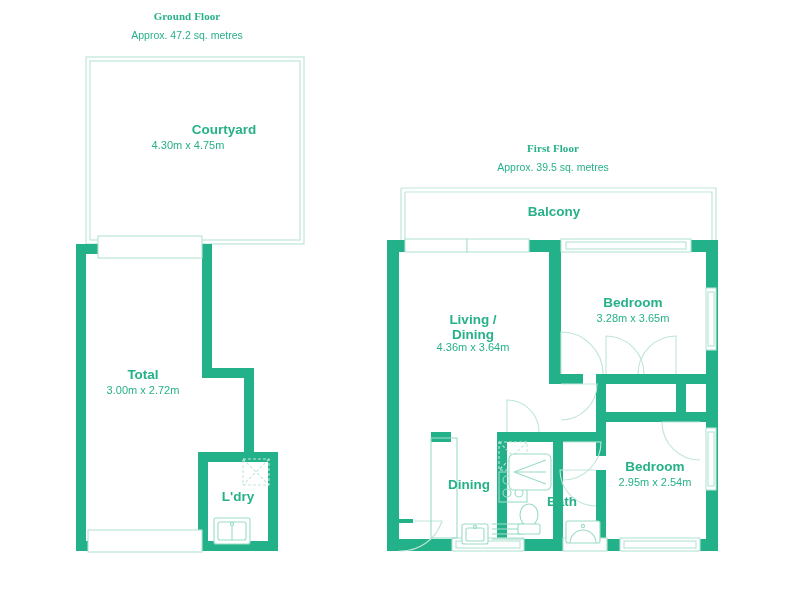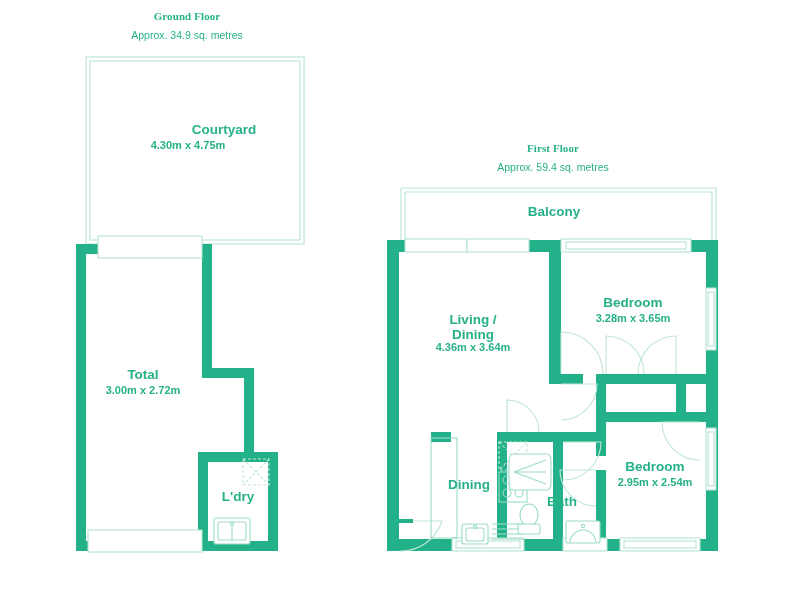--- a/index.html
+++ b/index.html
@@ -12,21 +12,21 @@
     position:relative;
   }
   #plan-root{position:absolute;inset:0;}
   svg.plan{position:absolute;left:0;top:0;width:800px;height:600px;display:block;}
 
   
   .txt{position:absolute;color:#27b189;text-align:center;white-space:pre;line-height:1.12;}
   .floor-title{font-size:11px;font-weight:bold;letter-spacing:0.1px;font-family:Liberation Serif, serif;}
   .floor-sub{font-size:10.5px;font-weight:normal;}
   .room-name{font-size:13.5px;font-weight:bold;}
-  .room-dim{font-size:11px;font-weight:bold;}
+  .room-dim{font-size:11px;font-weight:normal;}
   .footer-note{font-size:13px;font-weight:normal;color:#2fb48d;}
   .ctr{transform:translateX(-50%);}
 </style>
 </head>
 <body>
 
 <div id="plan-root">
 
   <svg class="plan" viewBox="0 0 800 600">
     <defs>
@@ -239,32 +239,32 @@
       </g>
       <g>
         <rect class="fix" x="566" y="521" width="34" height="22" rx="2"></rect>
         <path class="fixl" d="M570 543 A13 13 0 0 1 596 543"></path>
         <circle class="fixl" cx="583" cy="526" r="1.6"></circle>
       </g>
     </g>
   </svg>
 
   <div class="txt floor-title ctr" style="left:187px;top:10px;">Ground Floor</div>
-  <div class="txt floor-sub ctr" style="left:187px;top:30px;">Approx. 34.9 sq. metres</div>
+  <div class="txt floor-sub ctr" style="left:187px;top:30px;">Approx. 47.2 sq. metres</div>
 
   <div class="txt room-name ctr" style="left:188px;top:122px;margin-left:36px;">Courtyard</div>
   <div class="txt room-dim ctr" style="left:188px;top:139px;">4.30m x 4.75m</div>
 
   <div class="txt room-name ctr" style="left:143px;top:367px;">Total</div>
   <div class="txt room-dim ctr" style="left:143px;top:384px;">3.00m x 2.72m</div>
 
   <div class="txt room-name ctr" style="left:238px;top:489px;">L'dry</div>
 
   <div class="txt floor-title ctr" style="left:553px;top:142px;">First Floor</div>
-  <div class="txt floor-sub ctr" style="left:553px;top:162px;">Approx. 59.4 sq. metres</div>
+  <div class="txt floor-sub ctr" style="left:553px;top:162px;">Approx. 39.5 sq. metres</div>
 
   <div class="txt room-name ctr" style="left:554px;top:204px;">Balcony</div>
 
   <div class="txt room-name ctr" style="left:473px;top:312px;">Living /
 Dining</div>
   <div class="txt room-dim ctr" style="left:473px;top:341px;">4.36m x 3.64m</div>
 
   <div class="txt room-name ctr" style="left:633px;top:295px;">Bedroom</div>
   <div class="txt room-dim ctr" style="left:633px;top:312px;">3.28m x 3.65m</div>
 

